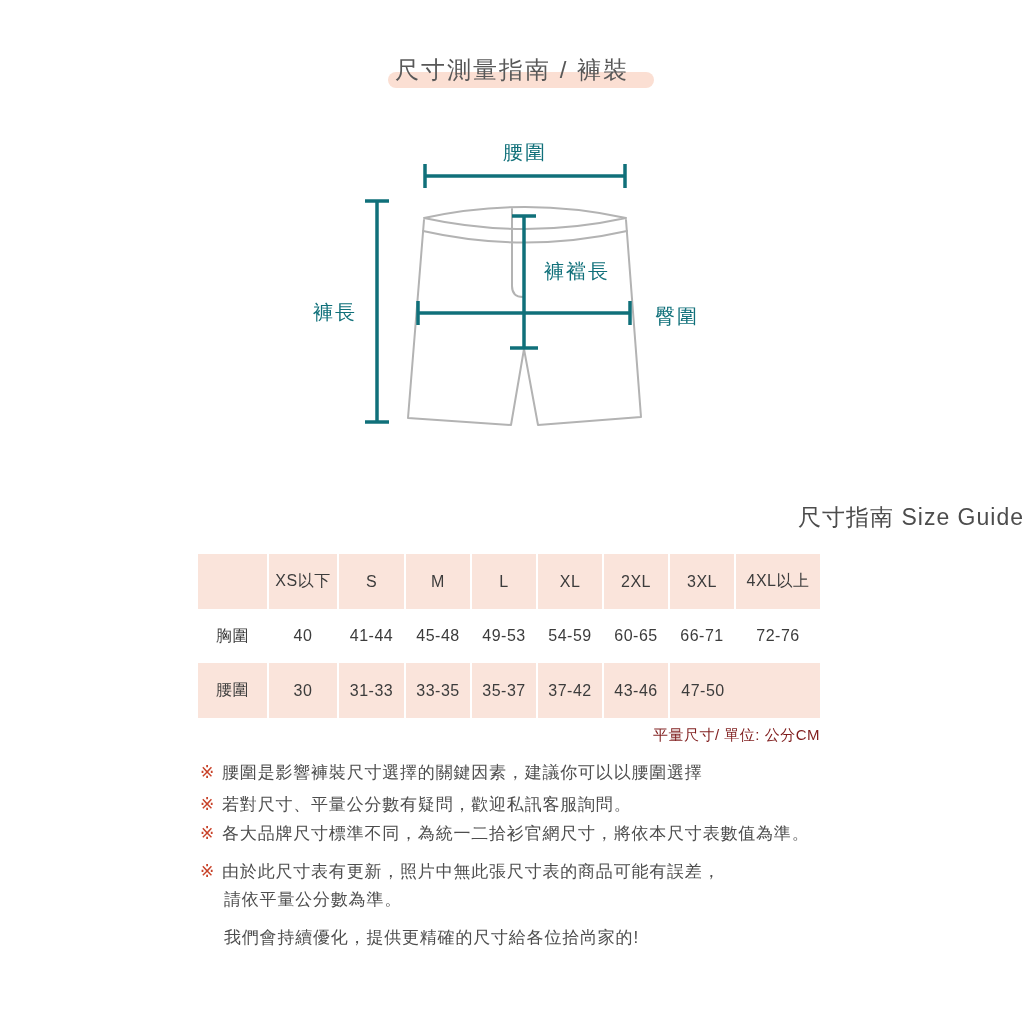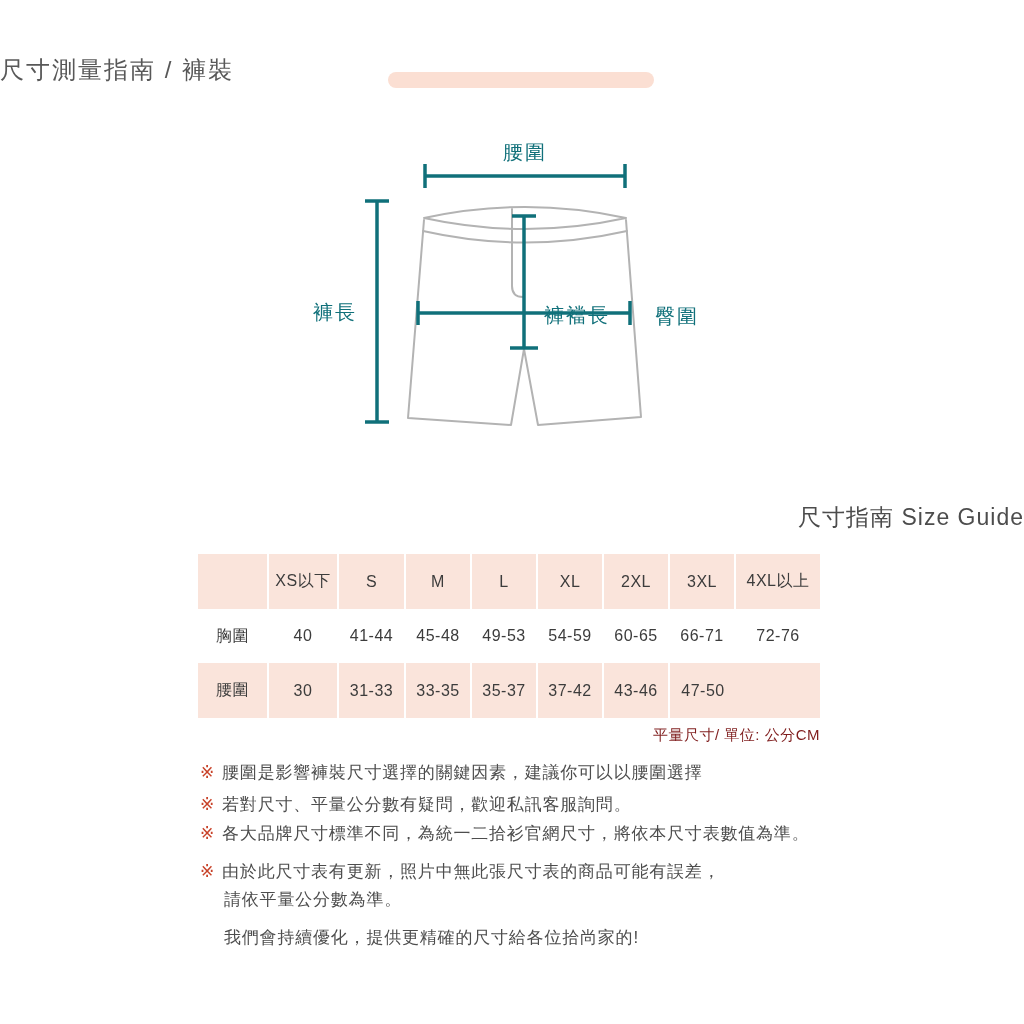--- a/index.html
+++ b/index.html
@@ -4,21 +4,21 @@
 <style>
   html,body{margin:0;padding:0;background:#ffffff;}
   #stage{
     position:relative;width:1024px;height:1024px;background:#ffffff;overflow:hidden;
     font-family:"Liberation Sans","DejaVu Sans",sans-serif;color:#4a4a4a;
   }
   .abs{position:absolute;}
 
   
   .title-highlight{left:388px;top:72px;width:266px;height:16px;border-radius:8px;background:#fbdfd3;}
-  .page-title{left:0;top:54px;width:1024px;text-align:left;font-size:24px;font-weight:500;
+  .page-title{left:0;top:54px;width:1024px;text-align:center;font-size:24px;font-weight:500;
               color:#585858;letter-spacing:2px;}
 
   
   .measure-label{color:#10707a;font-size:20px;letter-spacing:2px;text-align:center;width:110px;font-weight:500;}
 
   
   .section-heading{left:0;top:502px;width:1024px;text-align:right;font-size:23px;font-weight:500;
                    color:#4c4c4c;letter-spacing:1px;}
 
   
@@ -72,21 +72,21 @@
       <path d="M 510 348 L 538 348"></path>
 
       <path d="M 418 313 L 630 313"></path>
       <path d="M 418 301 L 418 325"></path>
       <path d="M 630 301 L 630 325"></path>
     </g>
   </svg>
 
   <div class="abs measure-label" style="left:470px;top:139px;">腰圍</div>
   <div class="abs measure-label" style="left:280px;top:299px;">褲長</div>
-  <div class="abs measure-label" style="left:512px;top:258px;width:130px;margin-top:44px;">褲襠長</div>
+  <div class="abs measure-label" style="left:512px;top:258px;width:130px;">褲襠長</div>
   <div class="abs measure-label" style="left:622px;top:303px;">臀圍</div>
 
   <div class="abs section-heading">尺寸指南 Size Guide</div>
 
   <div class="abs size-table">
     <div class="t-row t-header">
       <div></div>
       <div>XS以下</div>
       <div>S</div>
       <div>M</div>

